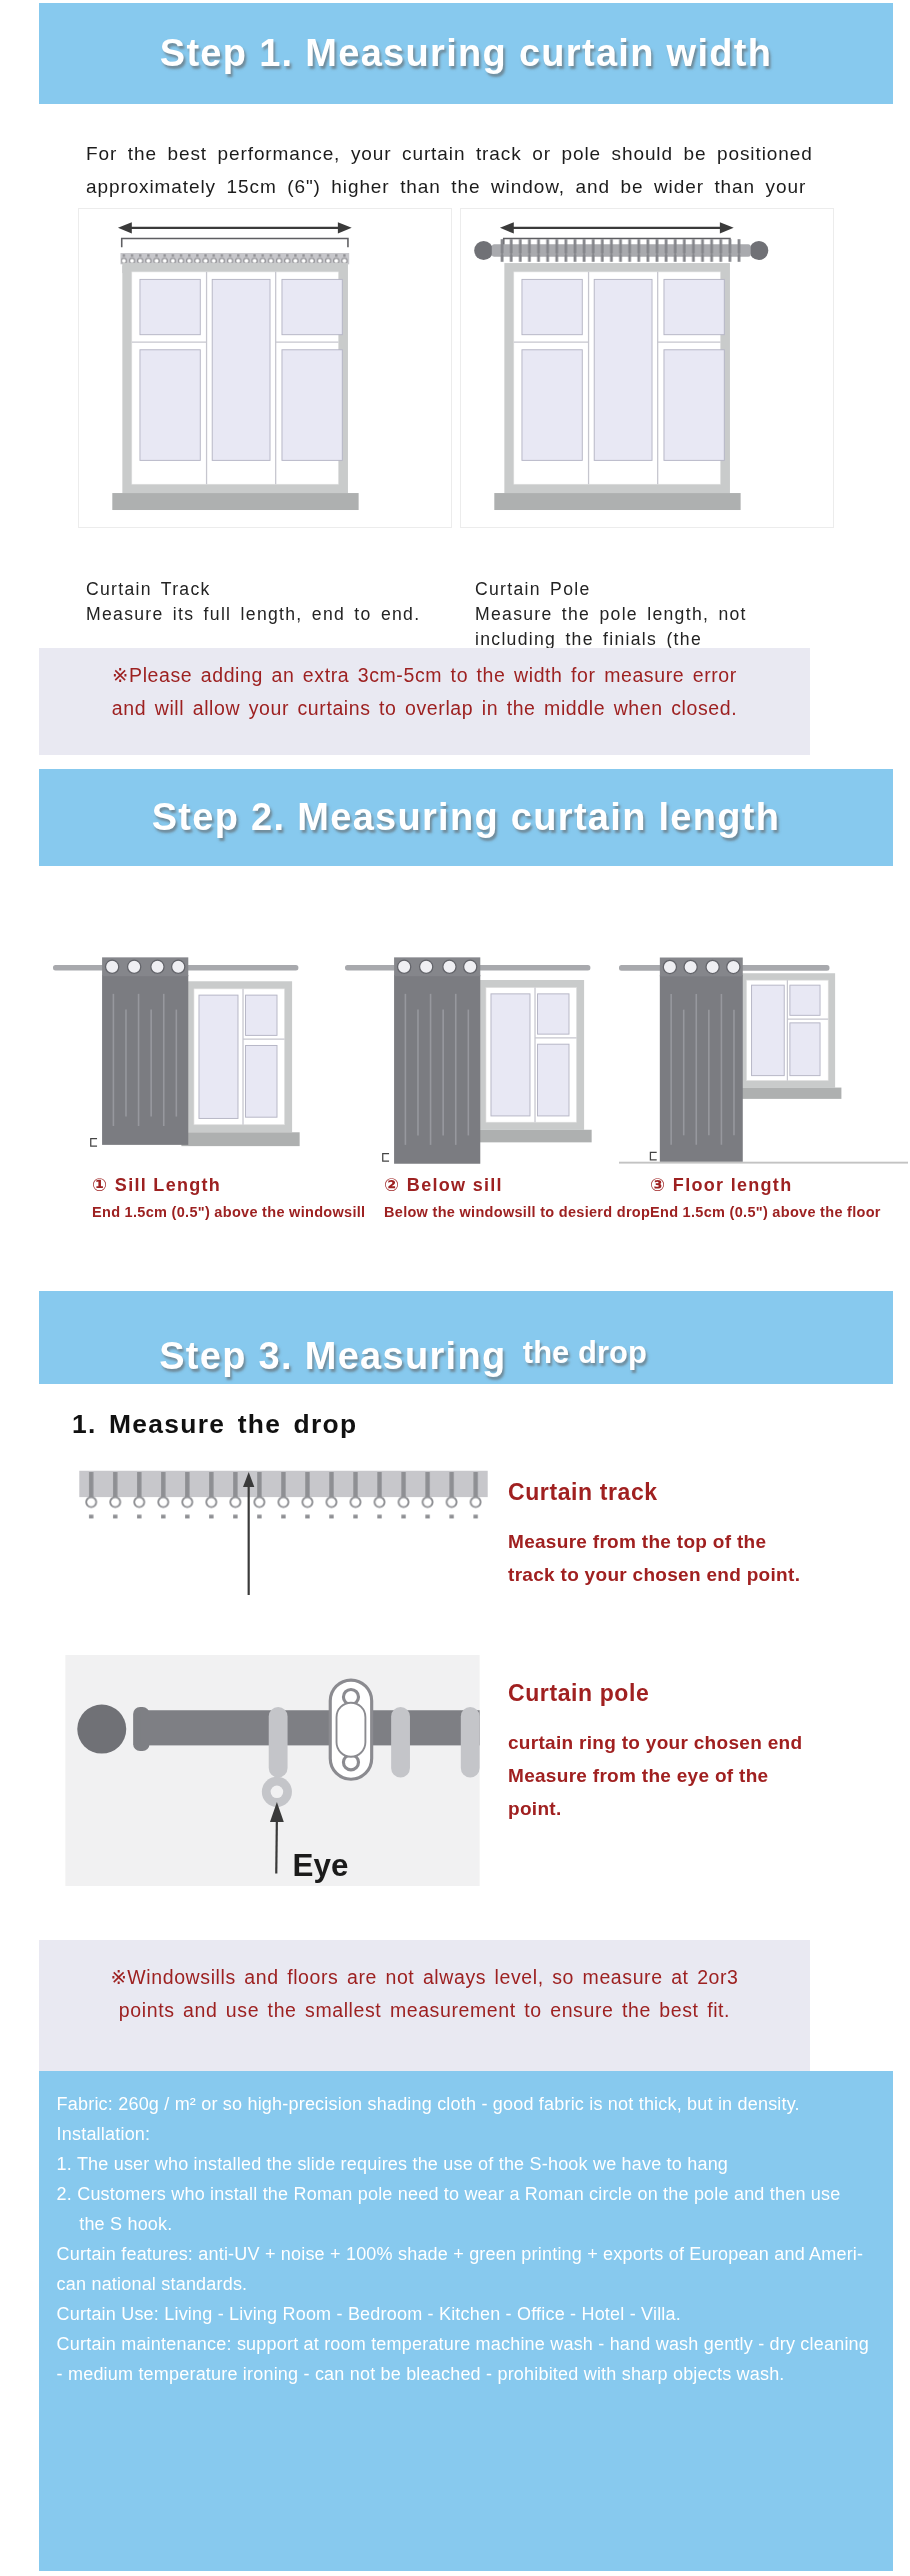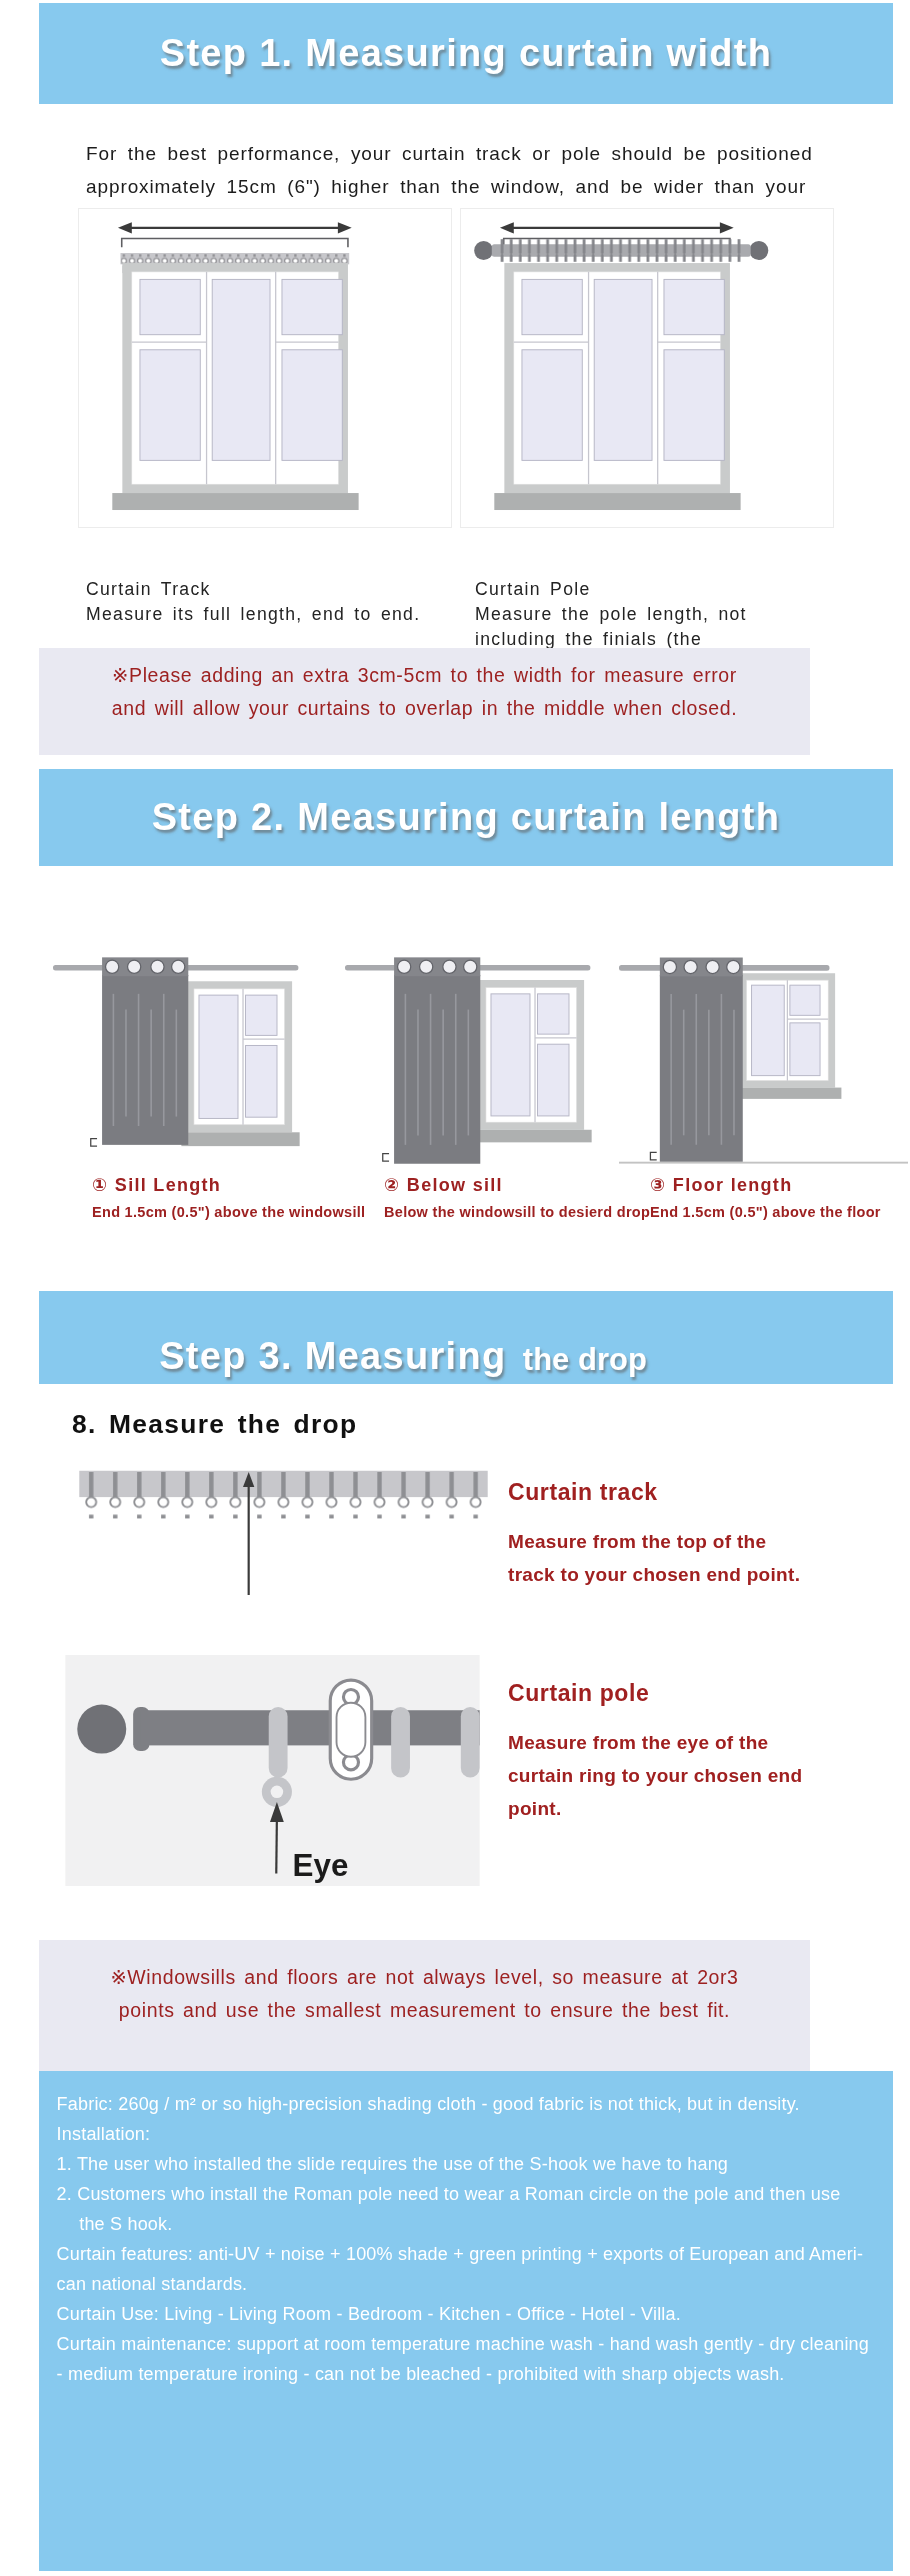--- a/index.html
+++ b/index.html
@@ -245,27 +245,27 @@
       </g>
       <path class="mbr" d="M60,312 h-10 v12 h10"></path>
     </svg>
     <div style="padding-left:31px;margin-top:5px;">
       <div class="opt-title"><span>③</span> <span>Floor length</span></div>
       <div class="opt-desc">End 1.5cm (0.5") above the floor</div>
     </div>
   </div>
 
   <div class="abs banner" style="top:1291px;height:93px;">
-    <div style="transform:translateX(-63px);display:flex;align-items:flex-end;margin-top:37px;">
+    <div style="transform:translateX(-63px);display:flex;align-items:flex-start;margin-top:37px;">
       <div class="banner-text">Step 3. Measuring</div>
       <div class="banner-text banner-sub">the drop</div>
     </div>
   </div>
 
-  <div class="abs bighead" style="left:72px;top:1409px;">8. Measure the drop</div>
+  <div class="abs bighead" style="left:72px;top:1409px;">1. Measure the drop</div>
 
   <div class="abs" style="left:79px;top:1467px;">
     <svg width="409" height="133" viewBox="0 0 651 212">
       <defs>
         <pattern id="hooks2" width="38.3" height="74" patternUnits="userSpaceOnUse">
           <rect x="15.5" y="2" width="7" height="48" fill="#8E8F93"></rect>
           <circle cx="19" cy="56" r="8" fill="#fff" stroke="#8E8F93" stroke-width="3"></circle>
         </pattern>
       </defs>
       <rect class="band" x="0" y="6" width="651" height="42"></rect>
@@ -307,22 +307,22 @@
       <g>
         <polygon class="ah" points="337,234 326,266 348,266"></polygon>
         <line class="arrowln" x1="337" y1="258" x2="336" y2="348"></line>
       </g>
       <text class="eyetxt" x="362" y="352">Eye</text>
     </svg>
   </div>
 
   <div class="abs red-title" style="left:508px;top:1680px;">Curtain pole</div>
   <div class="abs red-body" style="left:508px;top:1726px;">
+    <div>curtain ring to your chosen end</div>
     <div>Measure from the eye of the</div>
-    <div>curtain ring to your chosen end</div>
     <div>point.</div>
   </div>
 
   <div class="abs notebox" style="top:1940px;height:115px;padding-top:21.4px;">
     <div class="note-line">※Windowsills and floors are not always level, so measure at 2or3</div>
     <div class="note-line">points and use the smallest measurement to ensure the best fit.</div>
   </div>
 
   <div class="abs infobox">
     <div class="info-line">Fabric: 260g / m² or so high-precision shading cloth - good fabric is not thick, but in density.</div>

